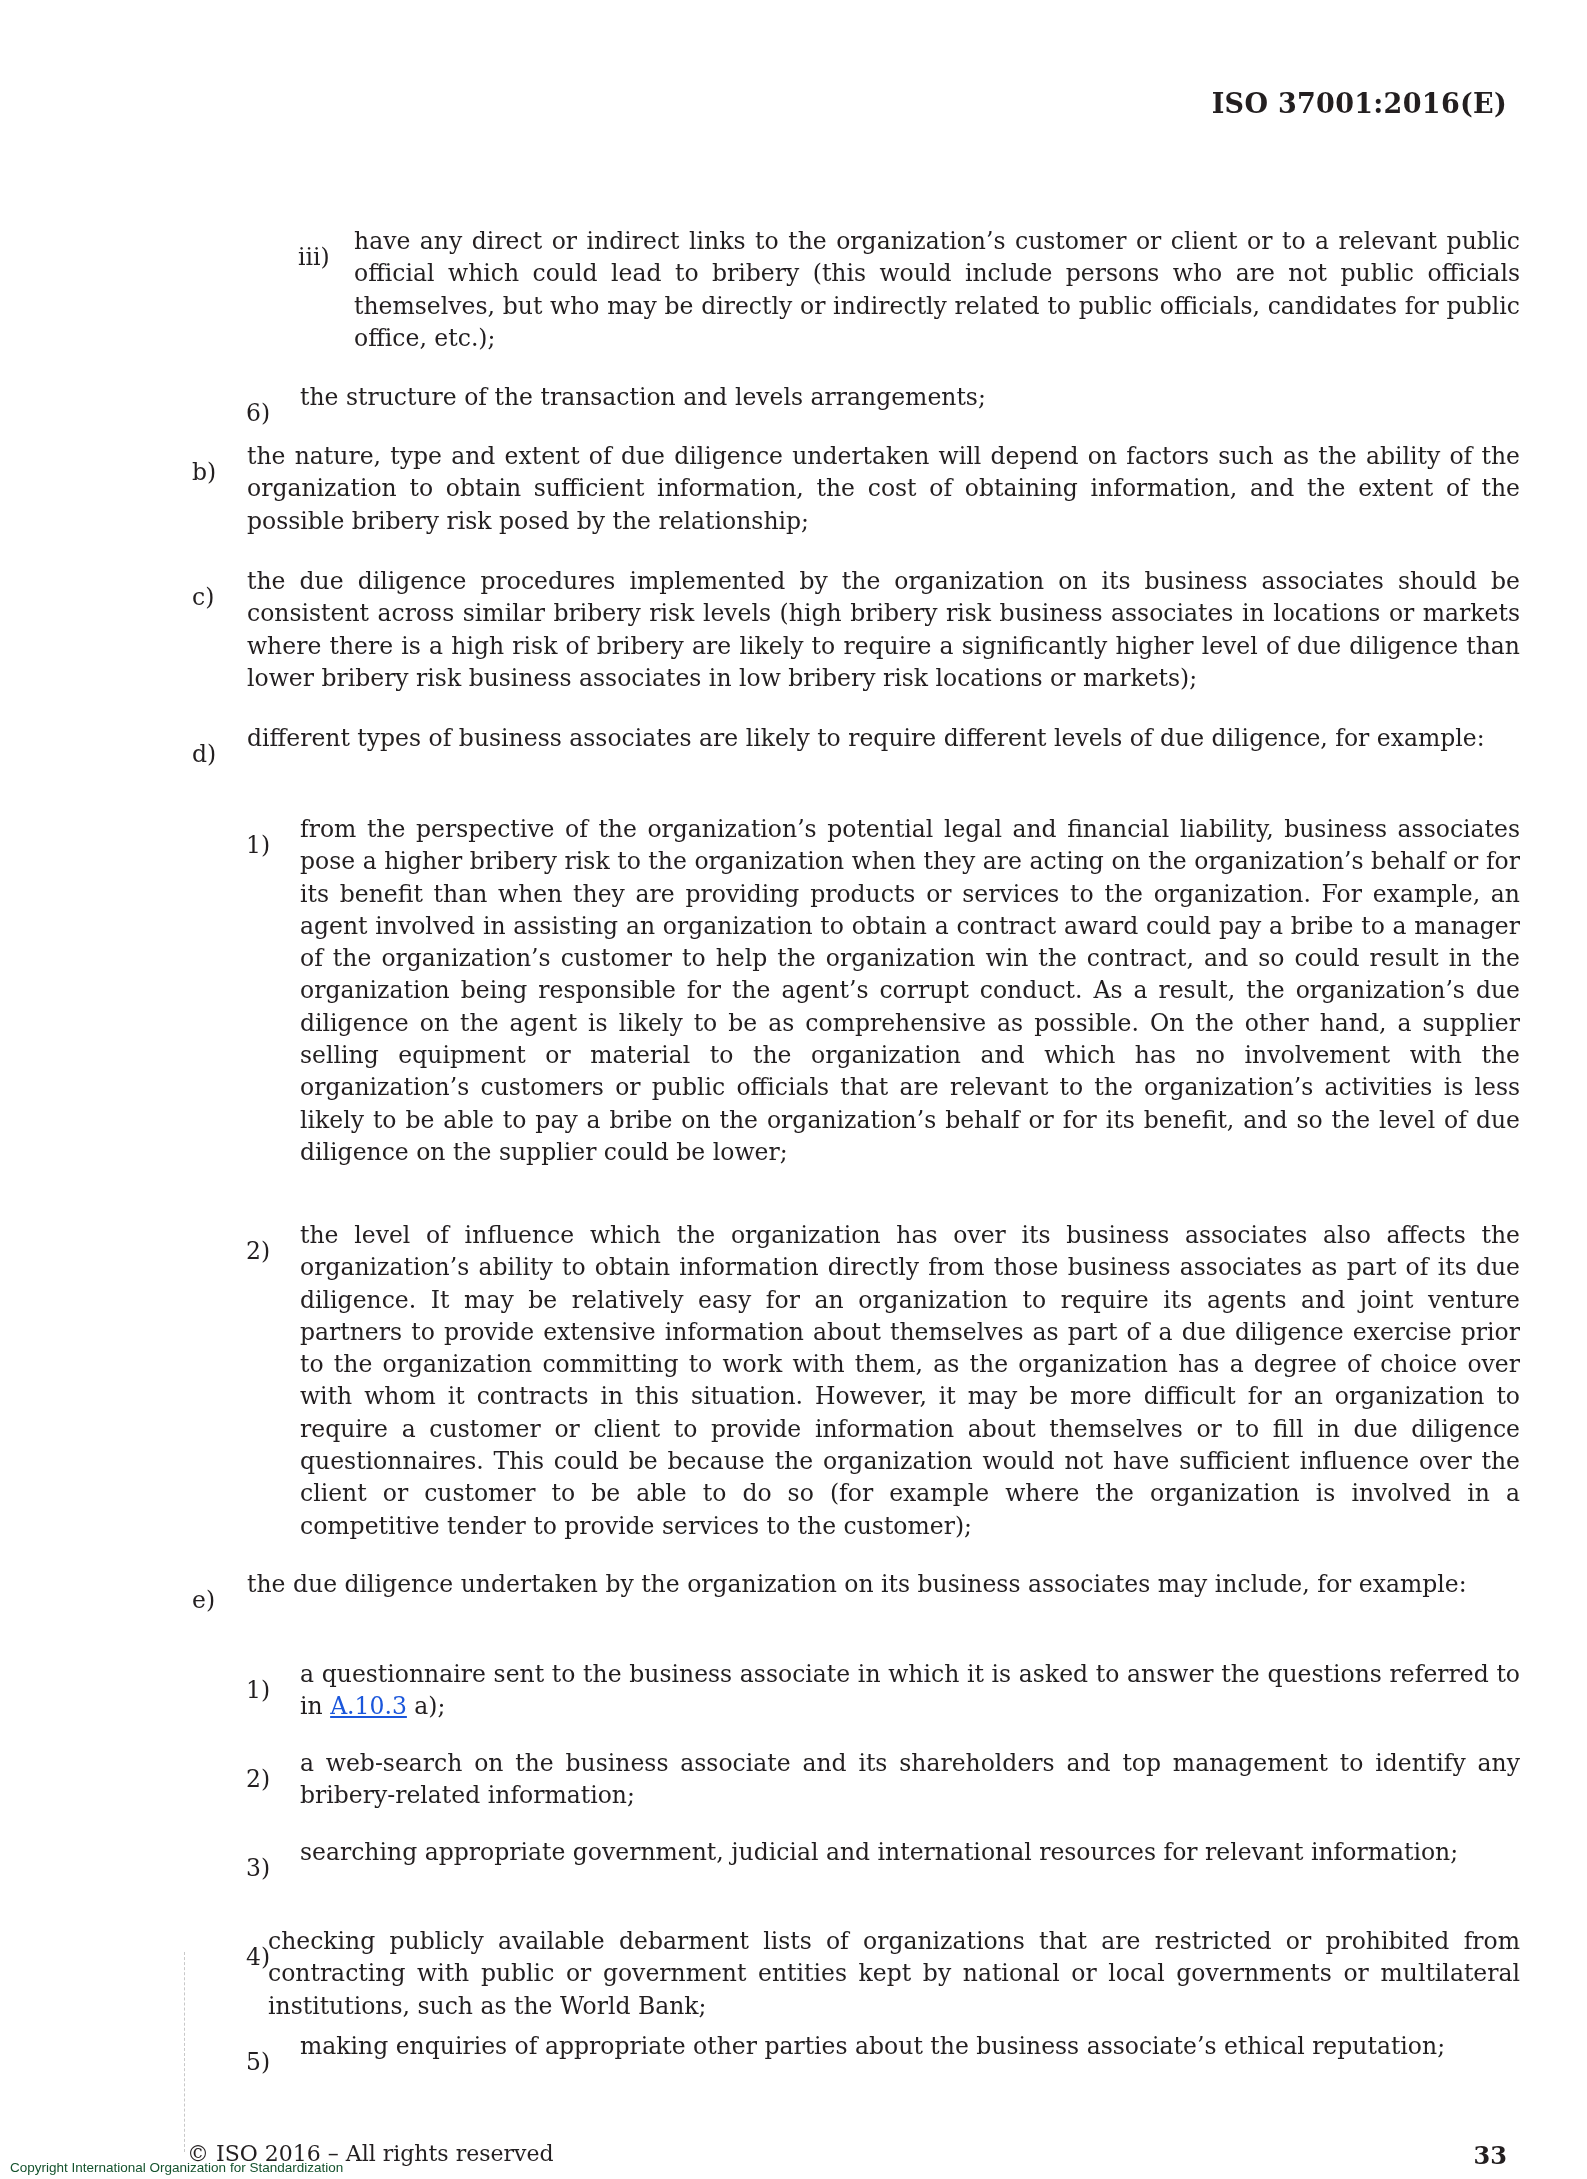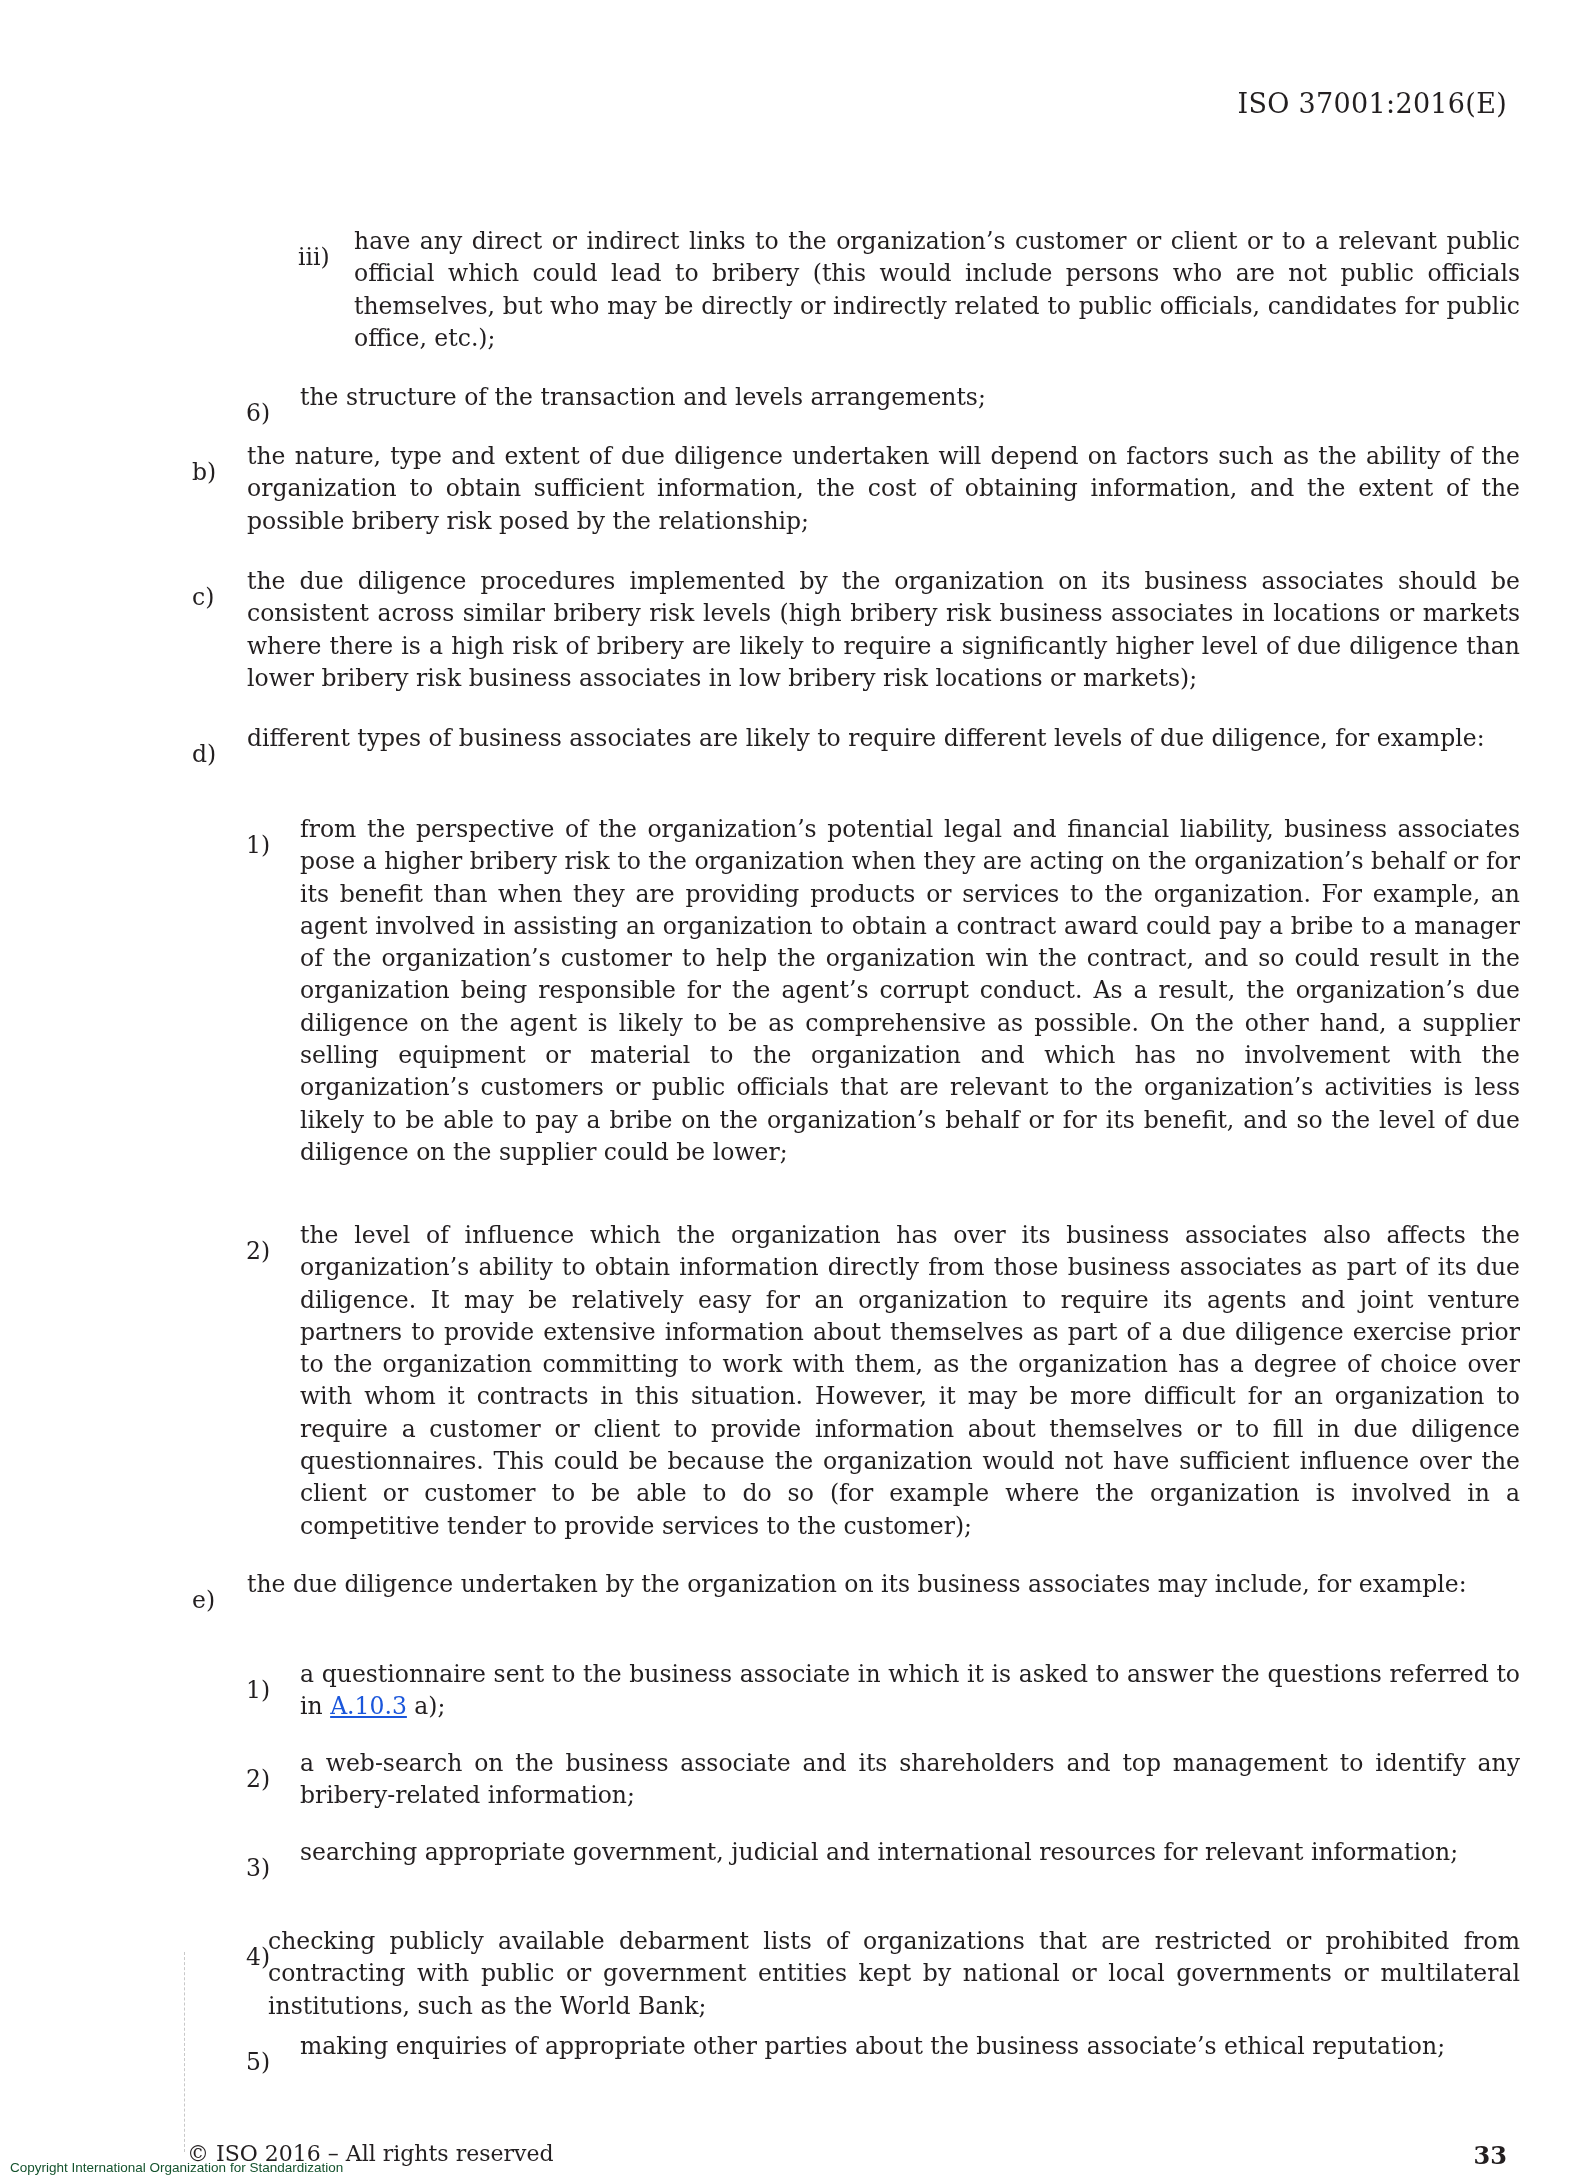--- a/index.html
+++ b/index.html
@@ -1,18 +1,18 @@
 <!DOCTYPE html>
 <html><head>
 <meta charset="utf-8">
 <style>
   html, body { margin: 0; padding: 0; background: #ffffff; }
   body { width: 1587px; height: 2179px; position: relative; overflow: hidden;
          font-family: "DejaVu Serif", "Liberation Serif", serif; color: #231f20; }
-  .header { position: absolute; top: 88px; right: 80px; font-weight: normal; font-size: 27px; letter-spacing: 0.3px; text-align: right; }
+  .header { position: absolute; top: 88px; right: 80px; font-weight: bold; font-size: 27px; letter-spacing: 0.3px; text-align: right; }
   .item { position: absolute; font-size: 23.5px; line-height: 32.3px; text-align: justify; text-align-last: left; }
   .lbl { position: absolute; left: 0; top: 16px; }
   .txt { display: block; }
   .link { color: #1a56db; }
   .footer-left { position: absolute; top: 2141px; left: 187px; font-size: 22px; }
   .footer-page { position: absolute; top: 2141px; right: 80px; font-weight: bold; font-size: 24px; }
   .watermark { position: absolute; top: 2160px; left: 10px; font-family: "Liberation Sans", sans-serif; font-size: 13.5px; color: #14532d; }
   .dotline { position: absolute; left: 184px; top: 1952px; height: 200px; border-left: 1px dashed #c8c8c8; }
 </style>
 </head>

